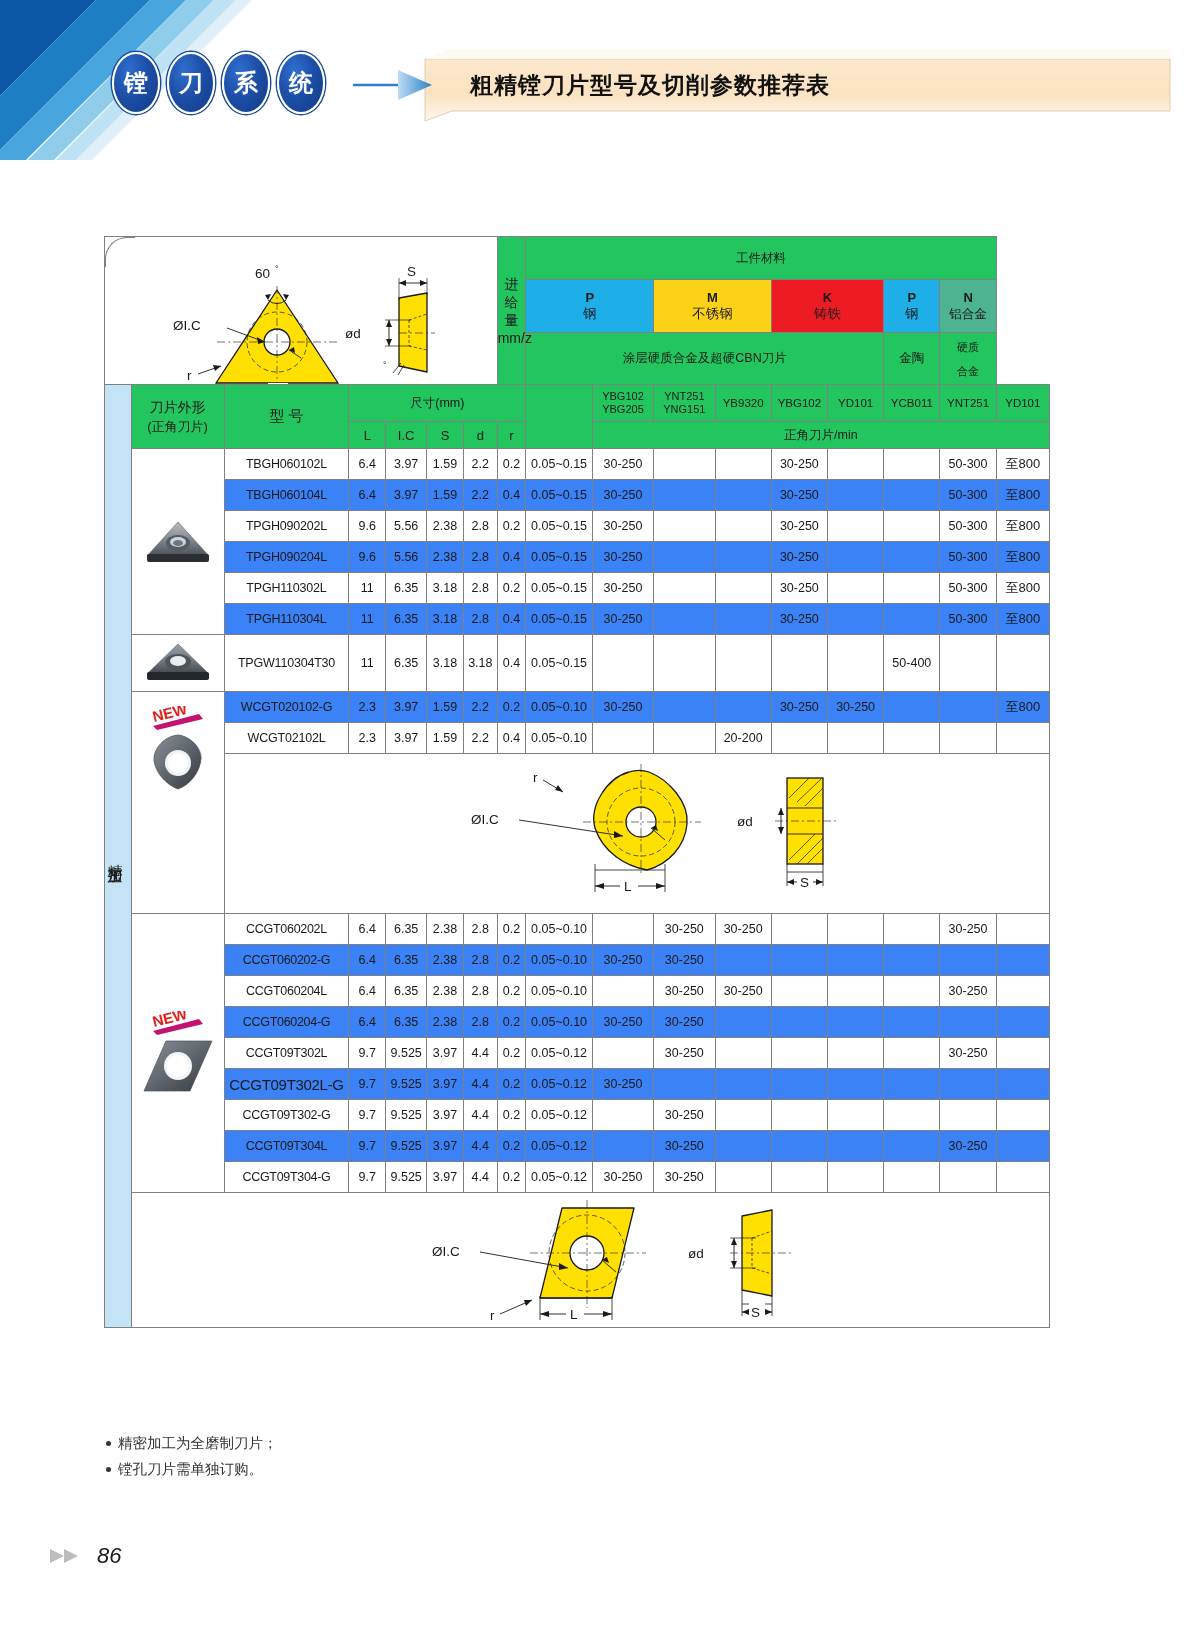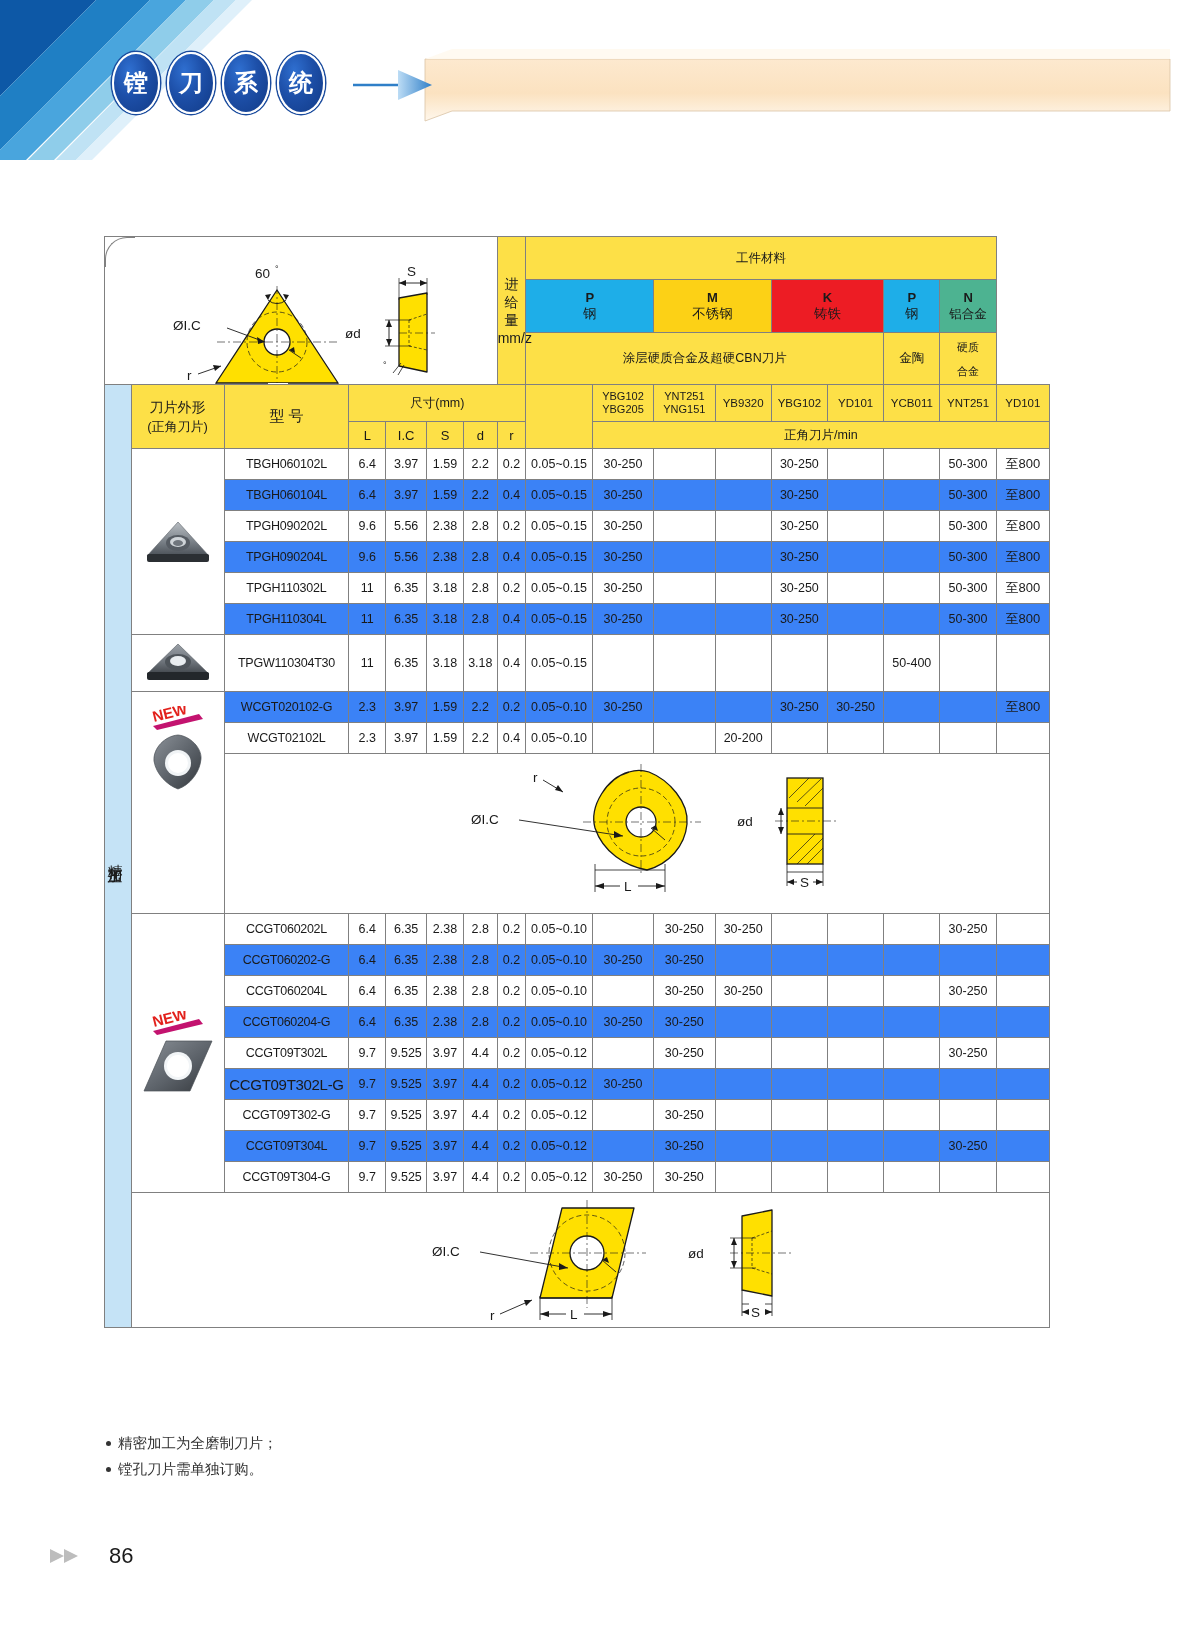--- a/index.html
+++ b/index.html
@@ -40,21 +40,21 @@
   
   .sheet { position:absolute; left:104px; top:236px; width:946px; }
   table.main { border-collapse:collapse; width:946px; table-layout:fixed; }
   table.main td, table.main th {
     border:1px solid #808080;
     font-size:12.5px; color:#1a1a1a;
     text-align:center; vertical-align:middle;
     padding:0; font-weight:normal;
     font-family:"Liberation Sans","DejaVu Sans",sans-serif;
   }
-  .hdr { background:#fde047; }
+  .hdr { background:#22c55e; }
   .hdr-cn { font-family:"DejaVu Sans","Liberation Sans",sans-serif; font-size:14px; }
   .white { background:#ffffff; }
   .zebra { background:#3b82f6; }
   .leftband { background:#c5e3f6; }
 
   .cat-P { background:#1eaee8; color:#fff; }
   .cat-M { background:#fcd116; color:#222; }
   .cat-K { background:#ed1c24; color:#fff; }
   .cat-N { background:#4db391; color:#fff; }
   .cat-letter { font-size:13px; font-weight:bold; line-height:15px; }
@@ -96,21 +96,21 @@
     position:absolute; left:106px; top:1430px;
     font-family:"DejaVu Sans","Liberation Sans",sans-serif;
     font-size:14.5px; color:#333; line-height:26px;
   }
   .notes div { display:flex; align-items:center; gap:7px; }
   .dot { width:5px; height:5px; border-radius:50%; background:#333; display:inline-block; flex:0 0 auto;}
 
   
   .pagenum {
     position:absolute; left:48px; top:1543px;
-    display:flex; align-items:center; gap:23px;
+    display:flex; align-items:center; gap:11px;font-style:italic;
   }
   .pagenum .num { font-size:22px; color:#1a1a1a; font-weight:normal;
     font-family:"Liberation Sans","DejaVu Sans",sans-serif;}
 </style>
 </head>
 <body>
 
 <div class="banner">
   <svg width="1200" height="160" viewBox="0 0 1200 160">
     <defs>
@@ -141,20 +141,23 @@
     <polygon points="398,70 432,85 398,100" fill="url(#gArrow)"></polygon>
   </svg>
 
   <div class="ovals">
     <div class="oval">镗</div>
     <div class="oval">刀</div>
     <div class="oval">系</div>
     <div class="oval">统</div>
   </div>
 
+  <div class="banner-title-wrap">
+    <div class="banner-title">粗精镗刀片型号及切削参数推荐表</div>
+  </div>
 </div>
 
 <div class="sheet">
 <table class="main">
   <colgroup>
     <col style="width:26px">
     <col style="width:91px">
     <col style="width:122px">
     <col style="width:36px">
     <col style="width:40px">

